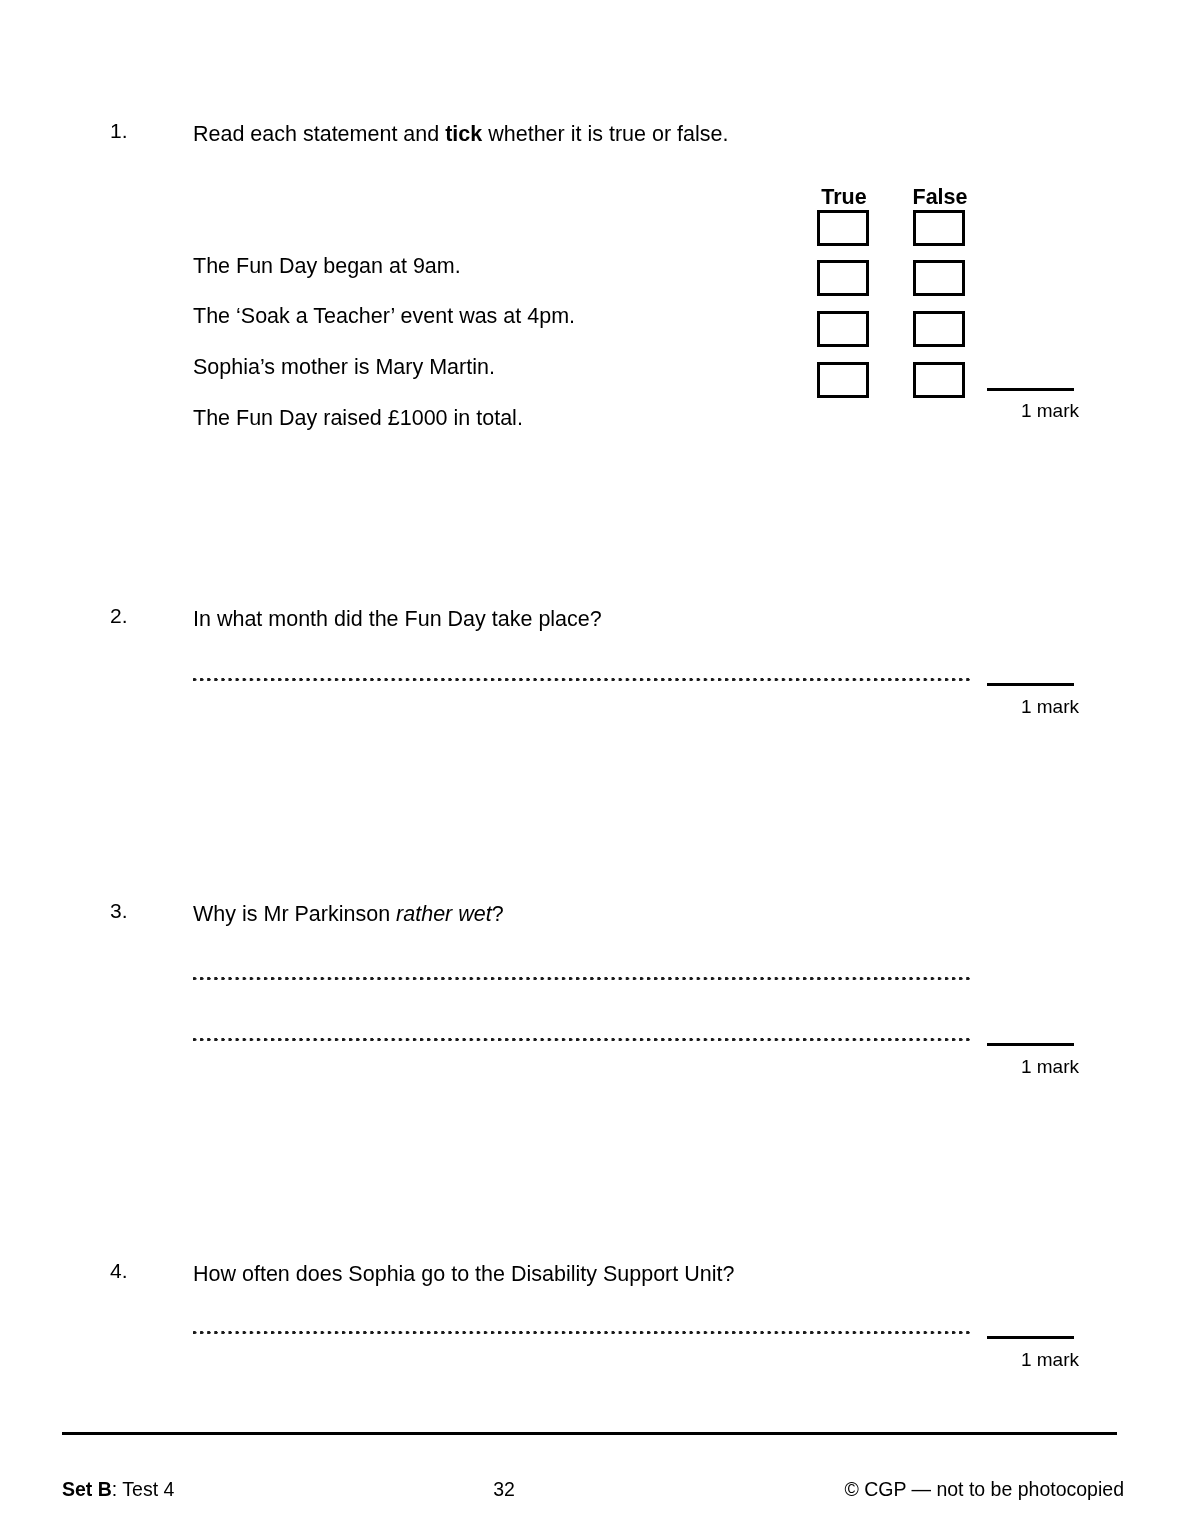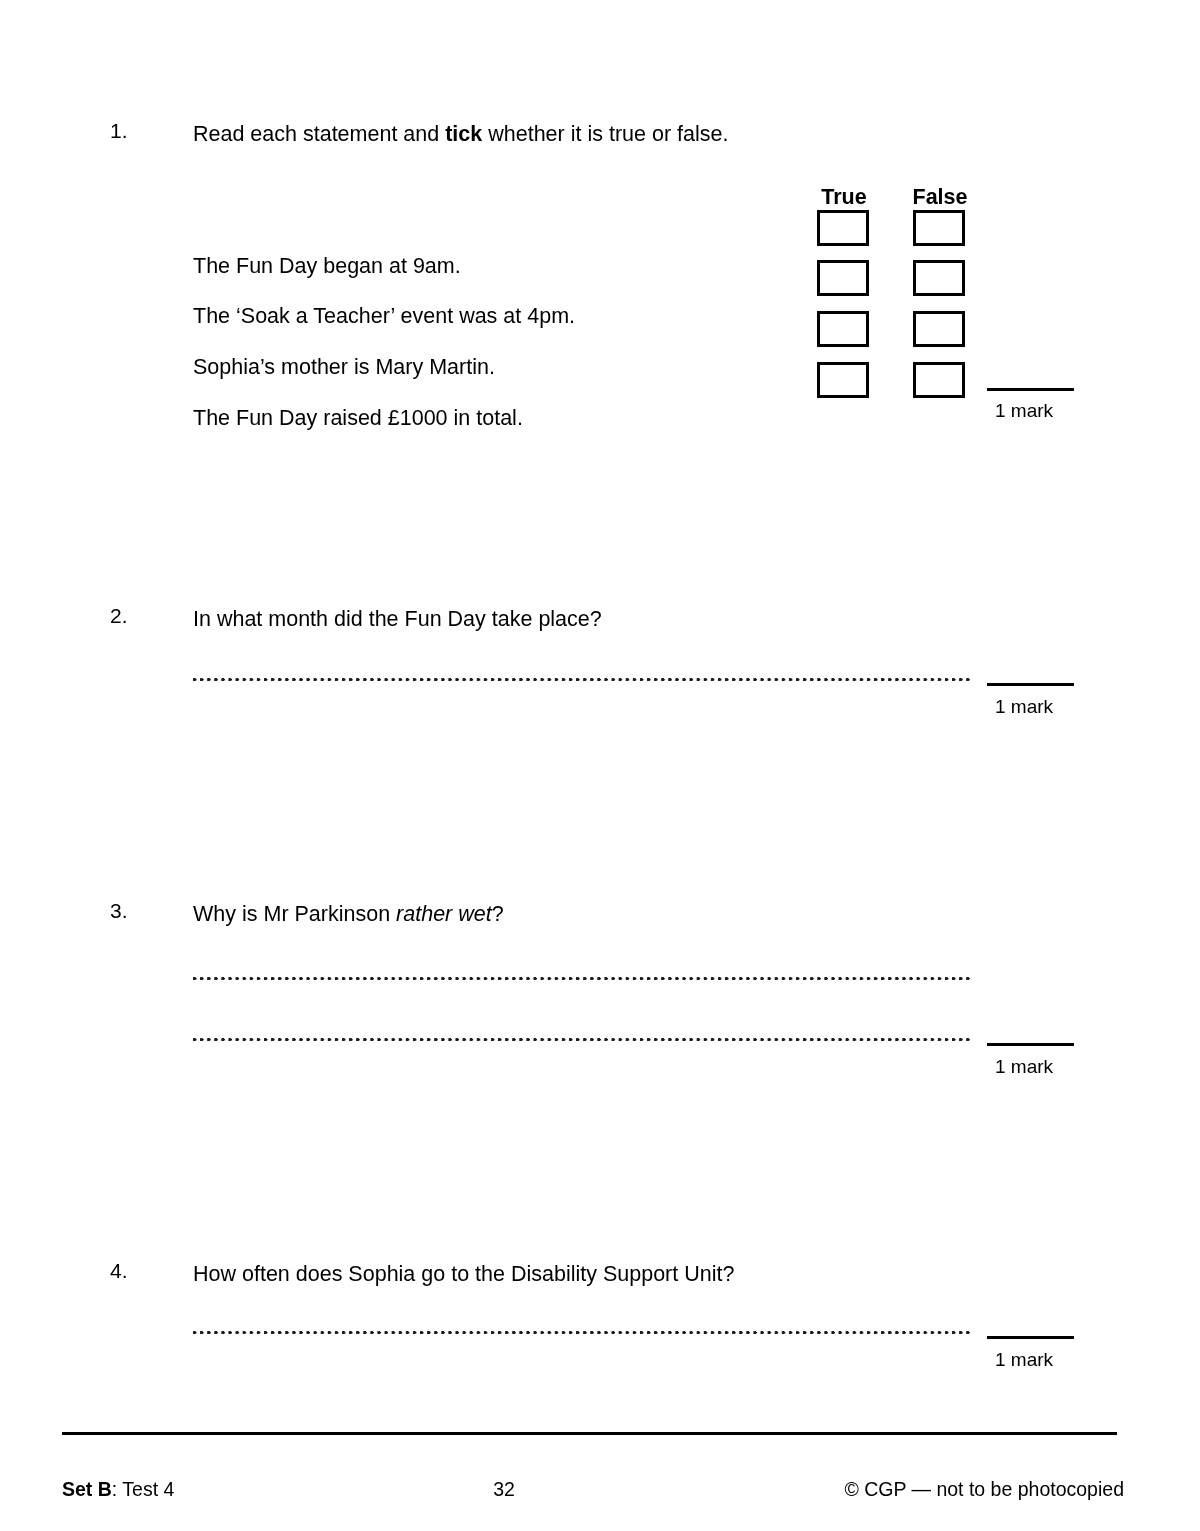--- a/index.html
+++ b/index.html
@@ -117,21 +117,21 @@
     position: absolute;
     left: 987px;
     width: 87px;
     height: 0;
     border-top: 3px solid #000000;
   }
   .mark-label {
     position: absolute;
     left: 969px;
     width: 110px;
-    text-align: center;
+    text-align: right;
     font-size: 19px;
     line-height: 24px;
     white-space: nowrap;
   }
 
   
   .footer-rule {
     position: absolute;
     left: 62px;
     top: 1432px;

